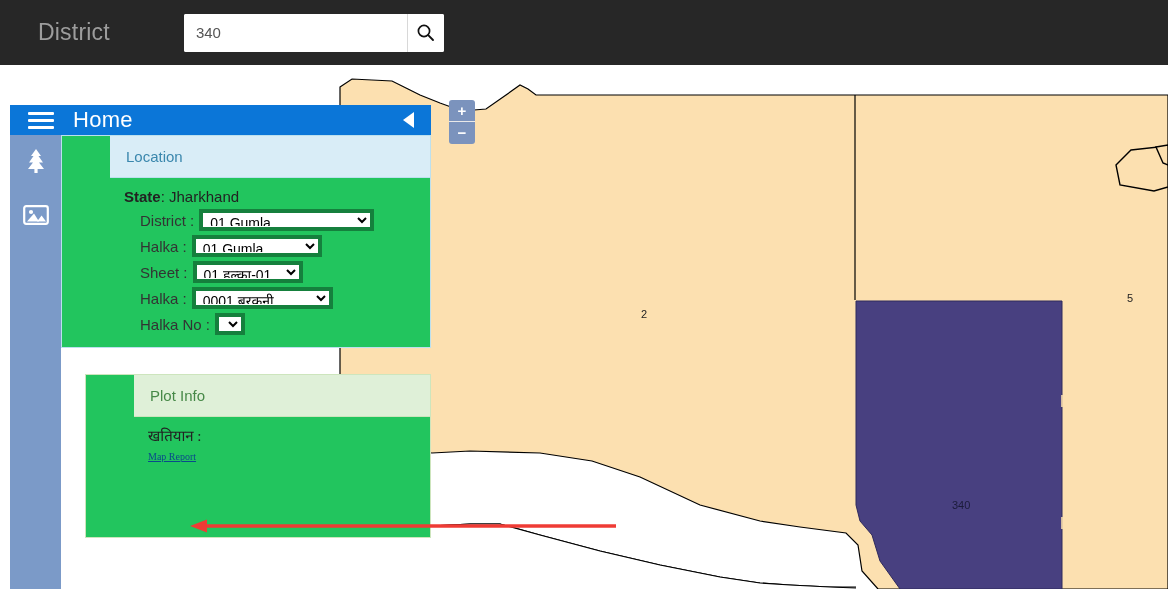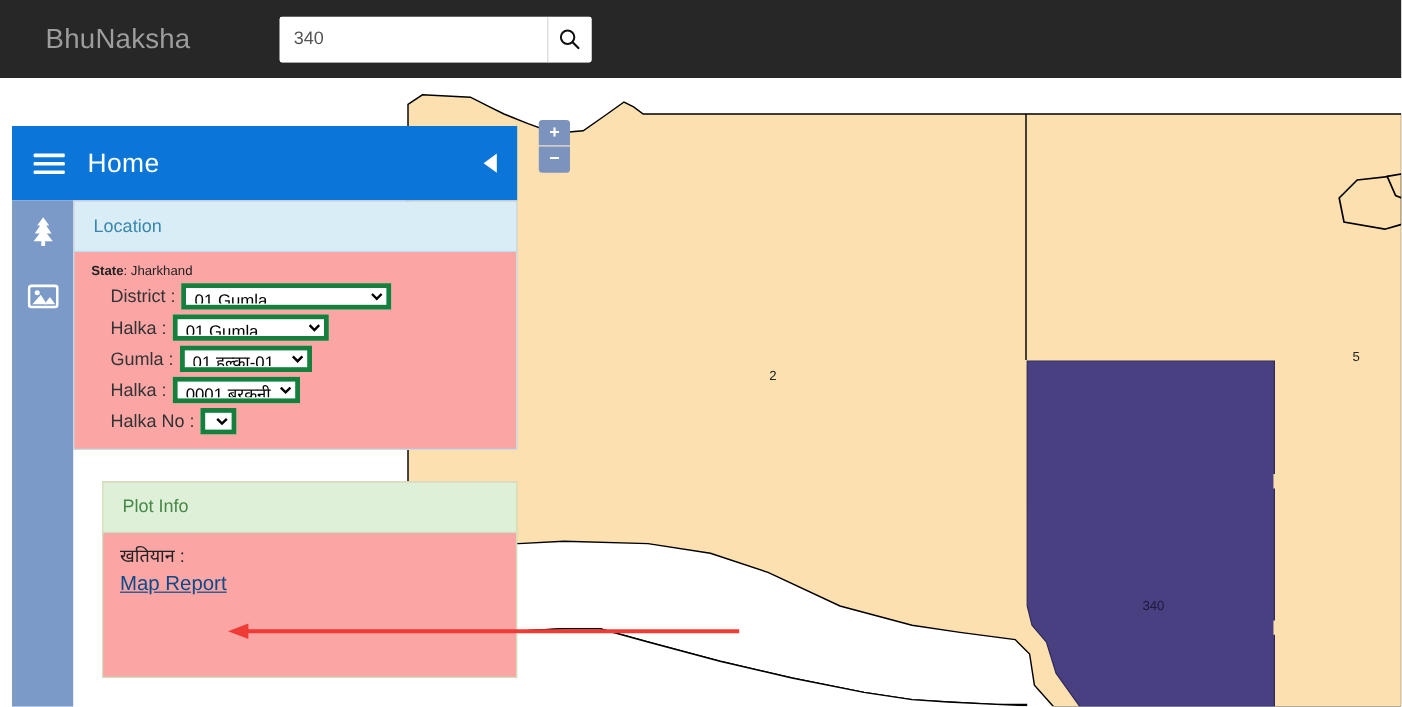--- a/index.html
+++ b/index.html
@@ -86,80 +86,80 @@
     pointer-events:none;
   }
 
   
   .panel {
     position:absolute; left:10px; top:105px;
     width:421px; z-index:25;
     font-family:"Liberation Sans", sans-serif;
   }
   .panel-header {
-    height:62px; background:#0b76d8; color:#ffffff;
+    height:30px; background:#0b76d8; color:#ffffff;
     display:flex; align-items:center;
     padding:0 14px 0 18px;
   }
   .hamburger { width:26px; display:flex; flex-direction:column; gap:4px; cursor:pointer; }
   .hamburger i { display:block; height:3px; background:#fff; border-radius:1px; }
   .panel-title { margin-left:19px; font-size:22px; font-weight:normal; letter-spacing:0.3px; }
   .collapse-arrow { margin-left:auto; cursor:pointer; display:flex; align-items:center; }
 
   .panel-body { display:flex; }
   .icon-rail {
     width:51px; background:#7b9ac8;
     padding-top:12px; min-height:479px;
     display:flex; flex-direction:column; align-items:center; gap:26px;
   }
   .rail-icon { width:28px; height:28px; display:flex; align-items:center; justify-content:center; cursor:pointer; }
 
   .panel-content { flex:1 1 auto; padding:0; }
 
-  .card { background:#fca5a5; border:1px solid #cfe3ef; margin:0; }
+  .card { background:#22c55e; border:1px solid #cfe3ef; margin:0;padding-left:48px; }
   .card-location { border:1px solid #bce0ee; }
   .card-head {
     padding:12px 16px; font-size:15px;
   }
   .card-head-location { background:#d9edf7; color:#3a87ad; border-bottom:1px solid #bce0ee; }
   .card-head-plot { background:#dff0d8; color:#468847; border-bottom:1px solid #cde5bd; }
   .card-body { padding:10px 14px 12px 14px; font-size:14px; color:#333; }
 
-  .state-line { margin:0 0 3px 0; font-size:11px; color:#222; }
+  .state-line { margin:0 0 3px 0; font-size:15px; color:#222; }
   .state-line b { font-weight:bold; }
 
   .frm-row { display:flex; align-items:center; margin:4px 0 0 16px; }
   .frm-label { font-size:15px; color:#333; margin-right:5px; white-space:nowrap; }
   .frm-select {
     font-family:"Liberation Sans", sans-serif;
     font-size:14px; color:#000;
     border:4px solid #15803d; background:#fff;
     padding:1px 3px; height:22px; border-radius:0;
   }
   .sel-district { width:175px; }
   .sel-circle { width:130px; }
   .sel-halka { width:110px; }
-  .sel-mauza { width:106px; }
+  .sel-mauza { width:141px; }
   .sel-sheet { width:30px; }
 
   .card-plot { margin-top:26px; border:1px solid #cde5bd;margin-left:24px; }
-  .plot-body { padding:8px 14px 24px 14px; min-height:120px; }
+  .plot-body { padding:8px 14px 24px 14px; min-height:120px;font-family:Liberation Serif, serif; }
   .plot-line { font-size:15px; color:#222; line-height:1.55; }
   .map-report-link {
     display:inline-block; margin-top:2px;
-    color:#0a4a8a; font-size:17px; text-decoration:underline; cursor:pointer;
+    color:#0a4a8a; font-size:10px; text-decoration:underline; cursor:pointer;
   }
 </style>
 </head>
 <body>
 
 <div id="app">
 
   <div class="navbar">
-    <div class="brand">BhuNaksha</div>
+    <div class="brand">District</div>
     <div class="search-wrap">
       <input class="search-input" type="text" value="340" style="">
       <button class="search-btn">
         <span>
           <svg width="19" height="19" viewBox="0 0 19 19">
             <circle cx="8" cy="8" r="5.6" fill="none" stroke="#111" stroke-width="1.7"></circle>
             <line x1="12.2" y1="12.2" x2="17" y2="17" stroke="#111" stroke-width="1.9" stroke-linecap="round"></line>
           </svg>
         </span>
       </button>
@@ -262,21 +262,21 @@
             </div>
 
             <div class="frm-row">
               <span class="frm-label">Halka :</span>
               <select class="frm-select sel-circle">
                 <option>01 Gumla</option>
               </select>
             </div>
 
             <div class="frm-row">
-              <span class="frm-label">Gumla :</span>
+              <span class="frm-label">Sheet :</span>
               <select class="frm-select sel-halka">
                 <option>01 हल्का-01</option>
               </select>
             </div>
 
             <div class="frm-row">
               <span class="frm-label">Halka :</span>
               <select class="frm-select sel-mauza">
                 <option>0001 बरकनी</option>
               </select>

